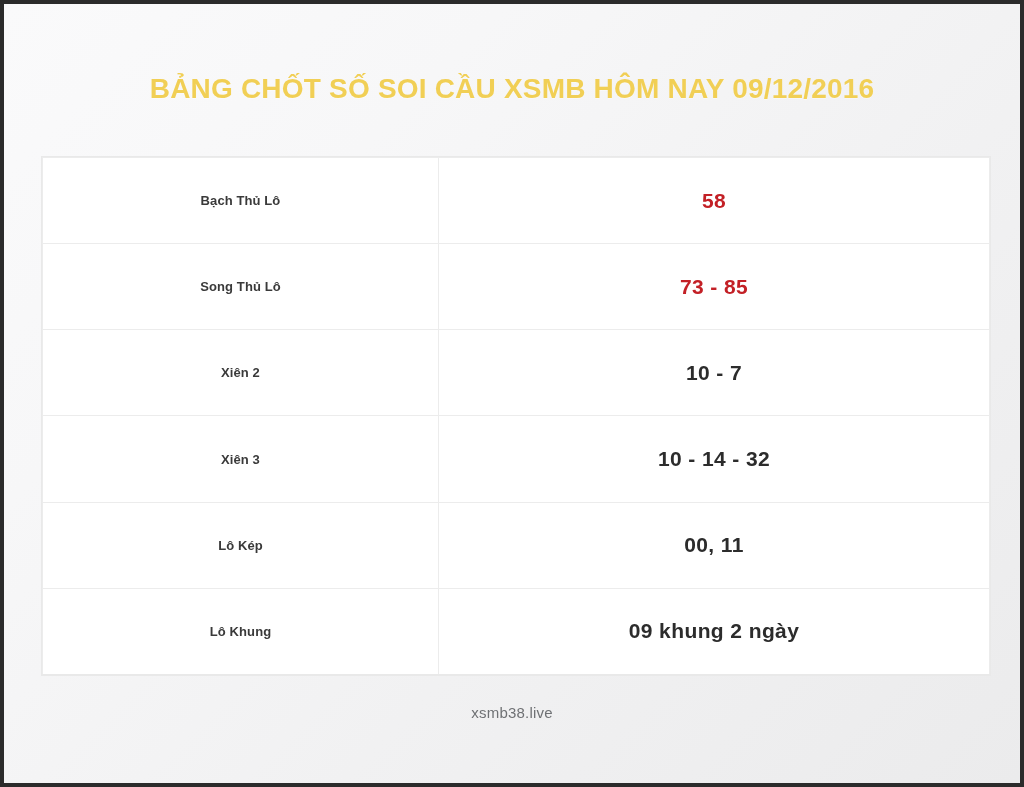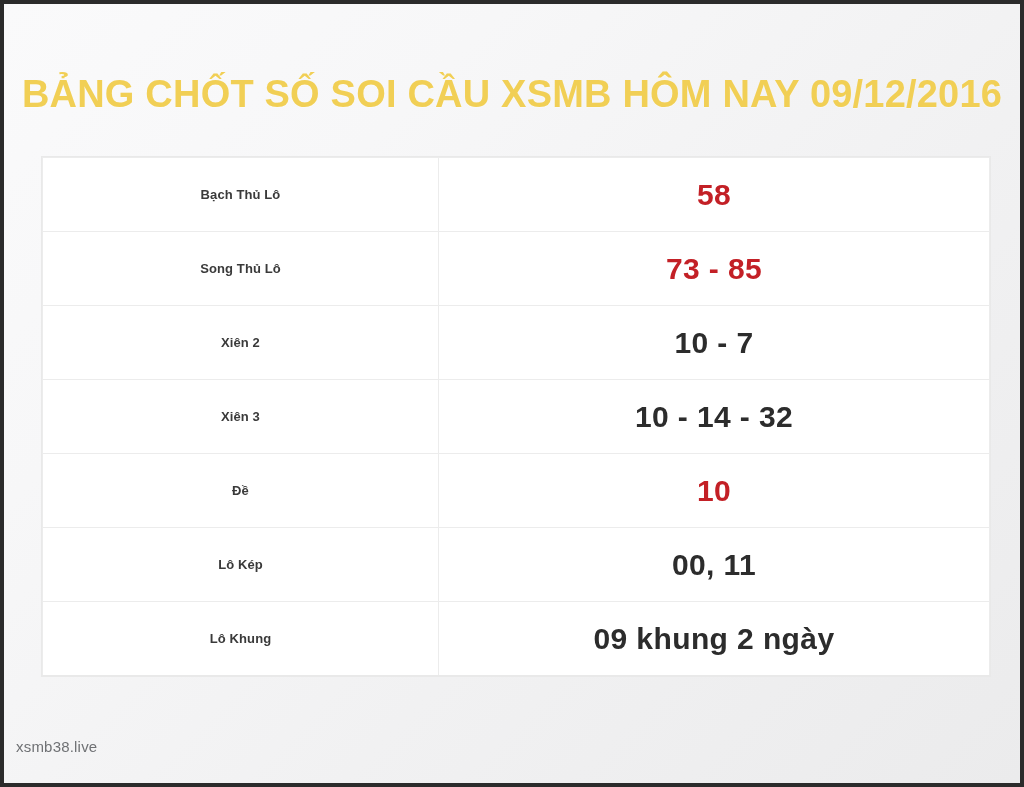--- a/index.html
+++ b/index.html
@@ -23,21 +23,21 @@
     border: 4px solid #2b2b2b;
     background: linear-gradient(135deg, #fafafb 0%, #f7f7f8 28%, #f1f1f2 62%, #ebebec 100%);
     display: flex;
     flex-direction: column;
     align-items: center;
   }
 
   .title {
     margin: 0;
     padding-top: 70px;
-    font-size: 38px;
+    font-size: 28px;
     font-weight: 700;
     letter-spacing: 0.2px;
     color: #f1cf55;
     text-align: center;
     white-space: nowrap;
     line-height: 1.1;
     text-shadow: 0 1px 0 rgba(255,255,255,0.35);
   }
 
   .table-wrap {
@@ -75,40 +75,39 @@
 
   .cell-label {
     width: 379px;
     font-size: 13px;
     font-weight: 700;
     color: #3a3a3a;
     letter-spacing: 0.1px;
   }
 
   .cell-value {
-    font-size: 30px;
+    font-size: 21px;
     font-weight: 700;
     color: #2c2c2c;
     letter-spacing: 0.4px;
   }
 
   .cell-value.is-highlight {
     color: #c32026;
   }
 
   .footer {
     position: absolute;
     left: 0;
     right: 0;
-    top: 734px;
-    text-align: left;
+    top: 700px;
+    text-align: center;
     font-size: 15px;
     color: #6f7174;
     letter-spacing: 0.2px;
-    padding-left: 12px;
   }
 </style>
 </head>
 <body>
 
 <div class="page">
 
   <h1 class="title">BẢNG CHỐT SỐ SOI CẦU XSMB HÔM NAY 09/12/2016</h1>
 
   <div class="table-wrap">
@@ -124,24 +123,20 @@
           </tr>
           <tr>
             <td class="cell-label">Xiên 2</td>
             <td class="cell-value">10 - 7</td>
           </tr>
           <tr>
             <td class="cell-label">Xiên 3</td>
             <td class="cell-value">10 - 14 - 32</td>
           </tr>
           <tr>
-            <td class="cell-label">Đề</td>
-            <td class="cell-value is-highlight">10</td>
-          </tr>
-          <tr>
             <td class="cell-label">Lô Kép</td>
             <td class="cell-value">00, 11</td>
           </tr>
           <tr>
             <td class="cell-label">Lô Khung</td>
             <td class="cell-value">09 khung 2 ngày</td>
           </tr>
         </tbody>
     </table>
   </div>

